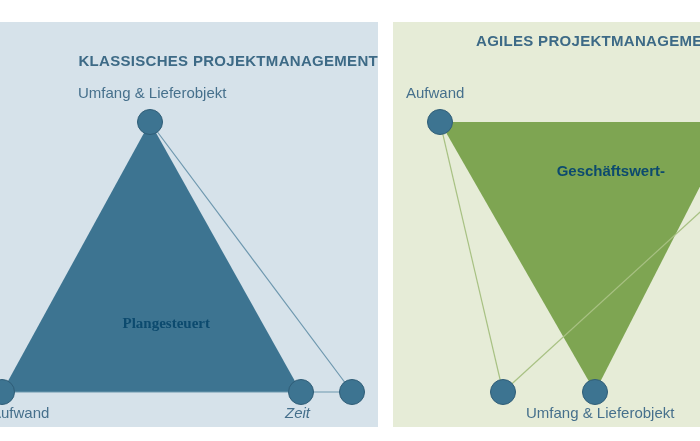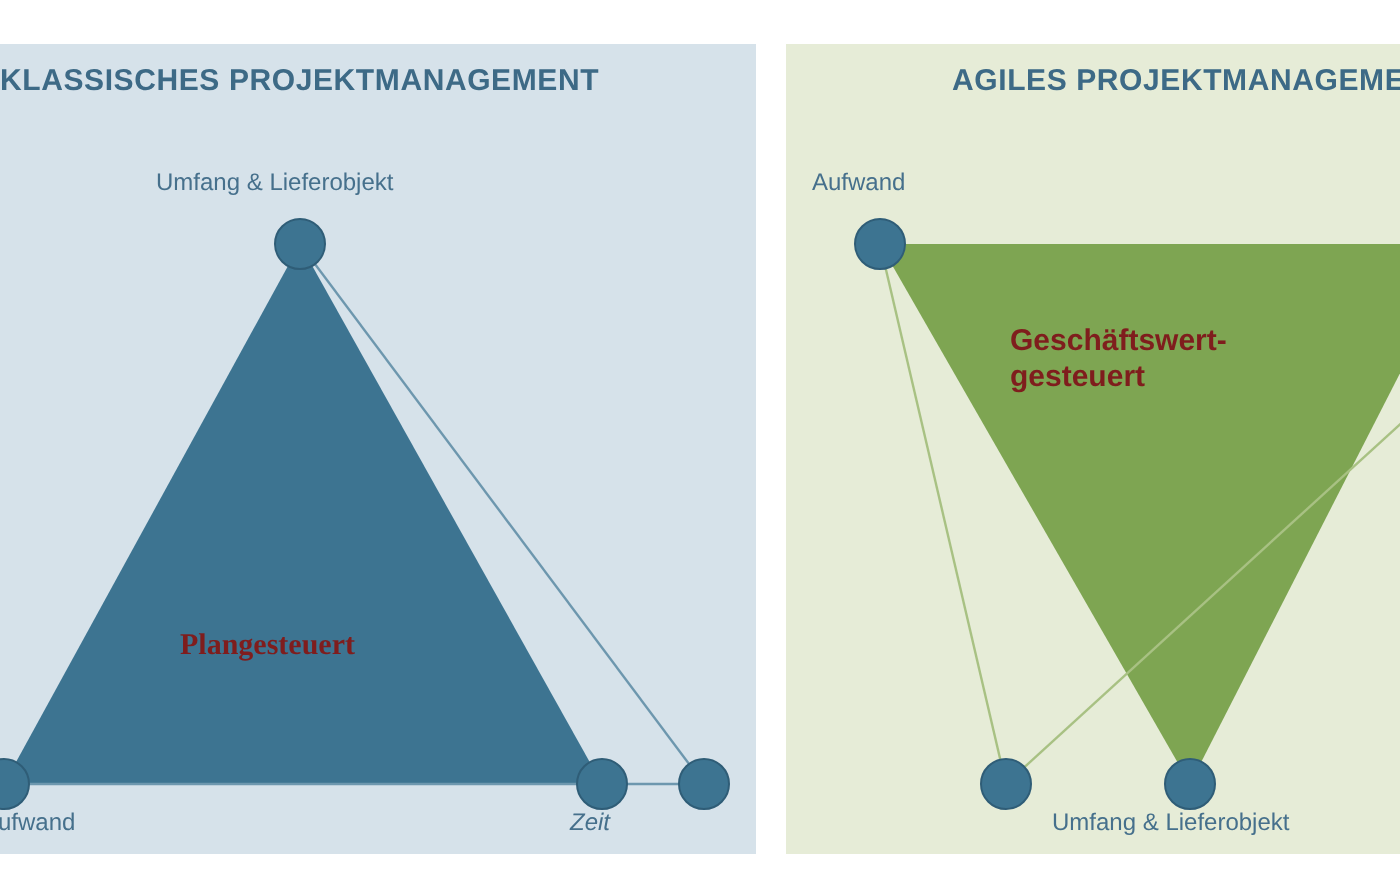--- a/index.html
+++ b/index.html
@@ -48,42 +48,43 @@
     white-space: nowrap;
     font-weight: bold;
     font-size: 15px;
     letter-spacing: 0.3px;
     color: #3d6a86;
     font-family: "Liberation Sans", sans-serif;
   }
   #title-classic {
     left: 0;
     width: 378px;
-    text-align: left;
+    text-align: right;
+    margin-top: 20px;
   }
   #title-agile {
     left: 83px;
     text-align: left;
   }
 
   .node-label {
     position: absolute;
     white-space: nowrap;
-    font-size: 12px;
+    font-size: 15px;
     color: #46708c;
     font-family: "Liberation Sans", sans-serif;
   }
 
   .shape-text {
     position: absolute;
     white-space: nowrap;
     font-weight: bold;
     font-size: 15px;
-    color: #7f1d1d;
-    text-align: left;
+    color: #0c4a6e;
+    text-align: right;
     line-height: 1.22;
     font-family: "Liberation Sans", sans-serif;
   }
 
   svg { display: block; position: absolute; left: 0; top: 0; }
 </style>
 </head>
 <body>
 
 <div id="stage">
@@ -133,17 +134,16 @@
       <circle cx="110" cy="370" r="12.5" fill="#3d7491" stroke="#2f5d77" stroke-width="1"></circle>
       <circle cx="202" cy="370" r="12.5" fill="#3d7491" stroke="#2f5d77" stroke-width="1"></circle>
     </svg>
 
     <div class="node-label" style="left:13px; top:62px;">Aufwand</div>
 
     <div class="node-label" style="left:133px; top:382px;">Umfang &amp; Lieferobjekt</div>
 
     <div class="shape-text" style="left:112px; top:140px; width:160px;">
       <div>Geschäftswert-</div>
-      <div>gesteuert</div>
     </div>
   </div>
 
 </div>
 
 </body></html>

